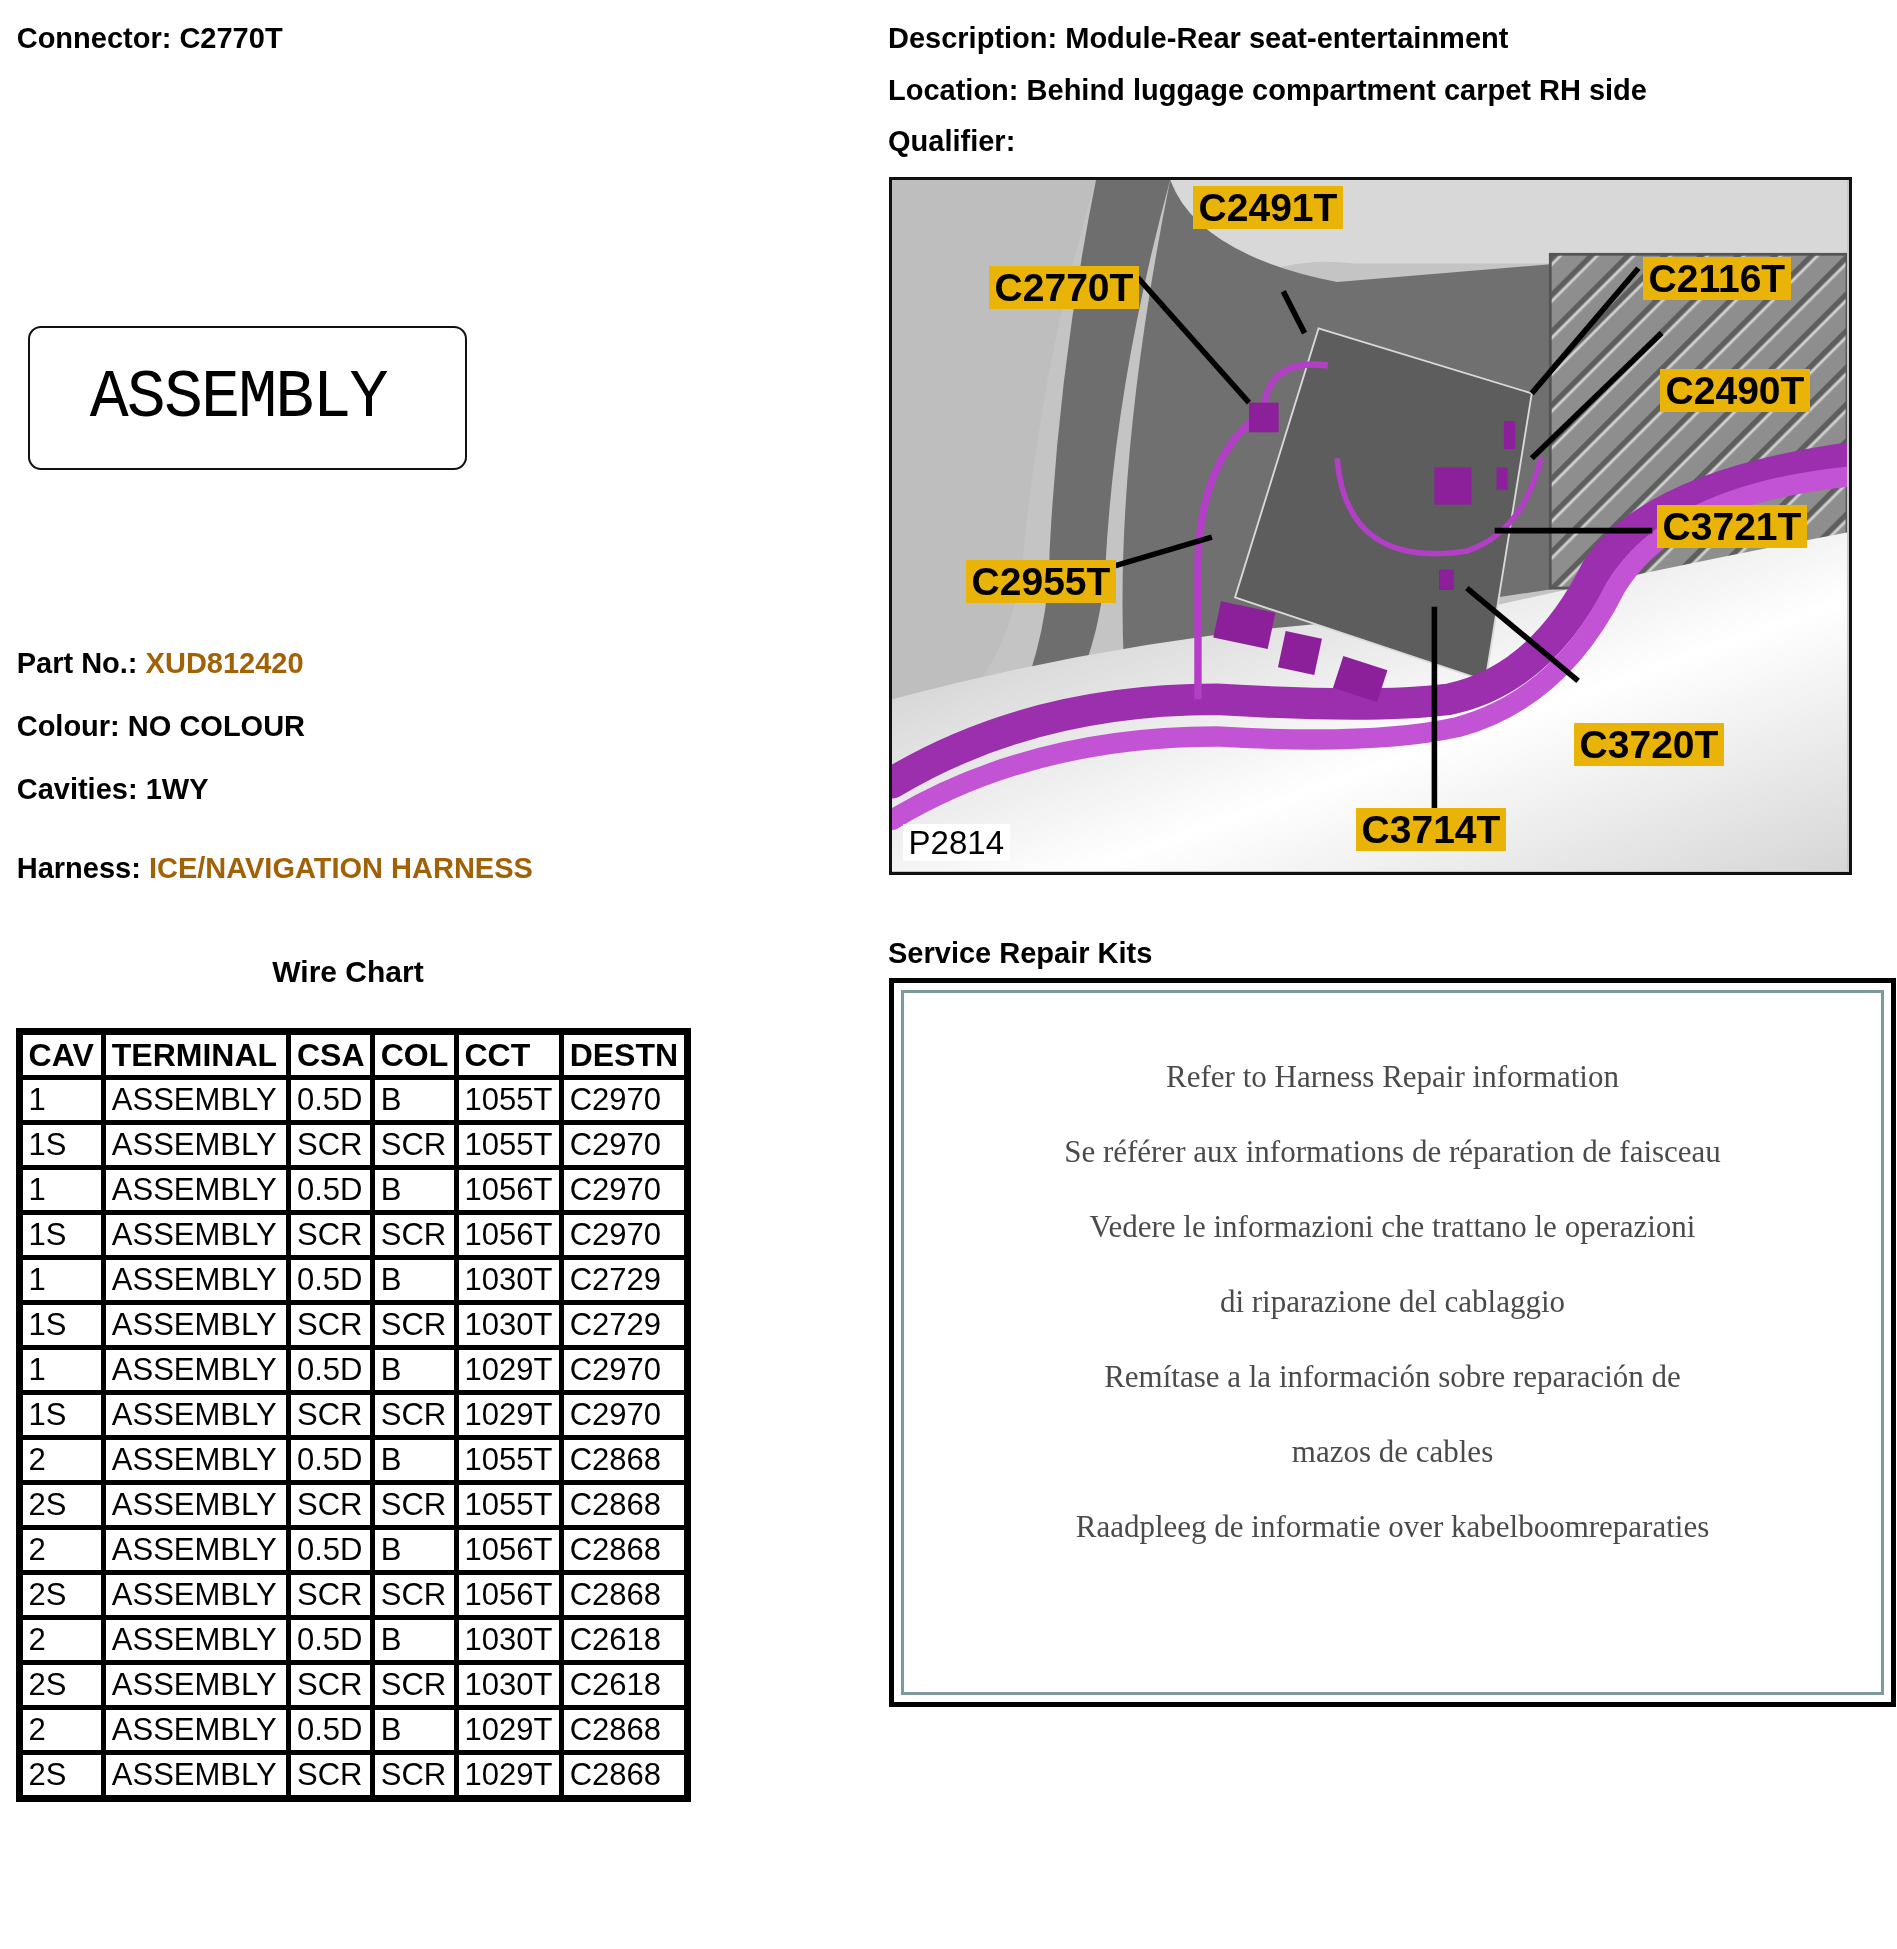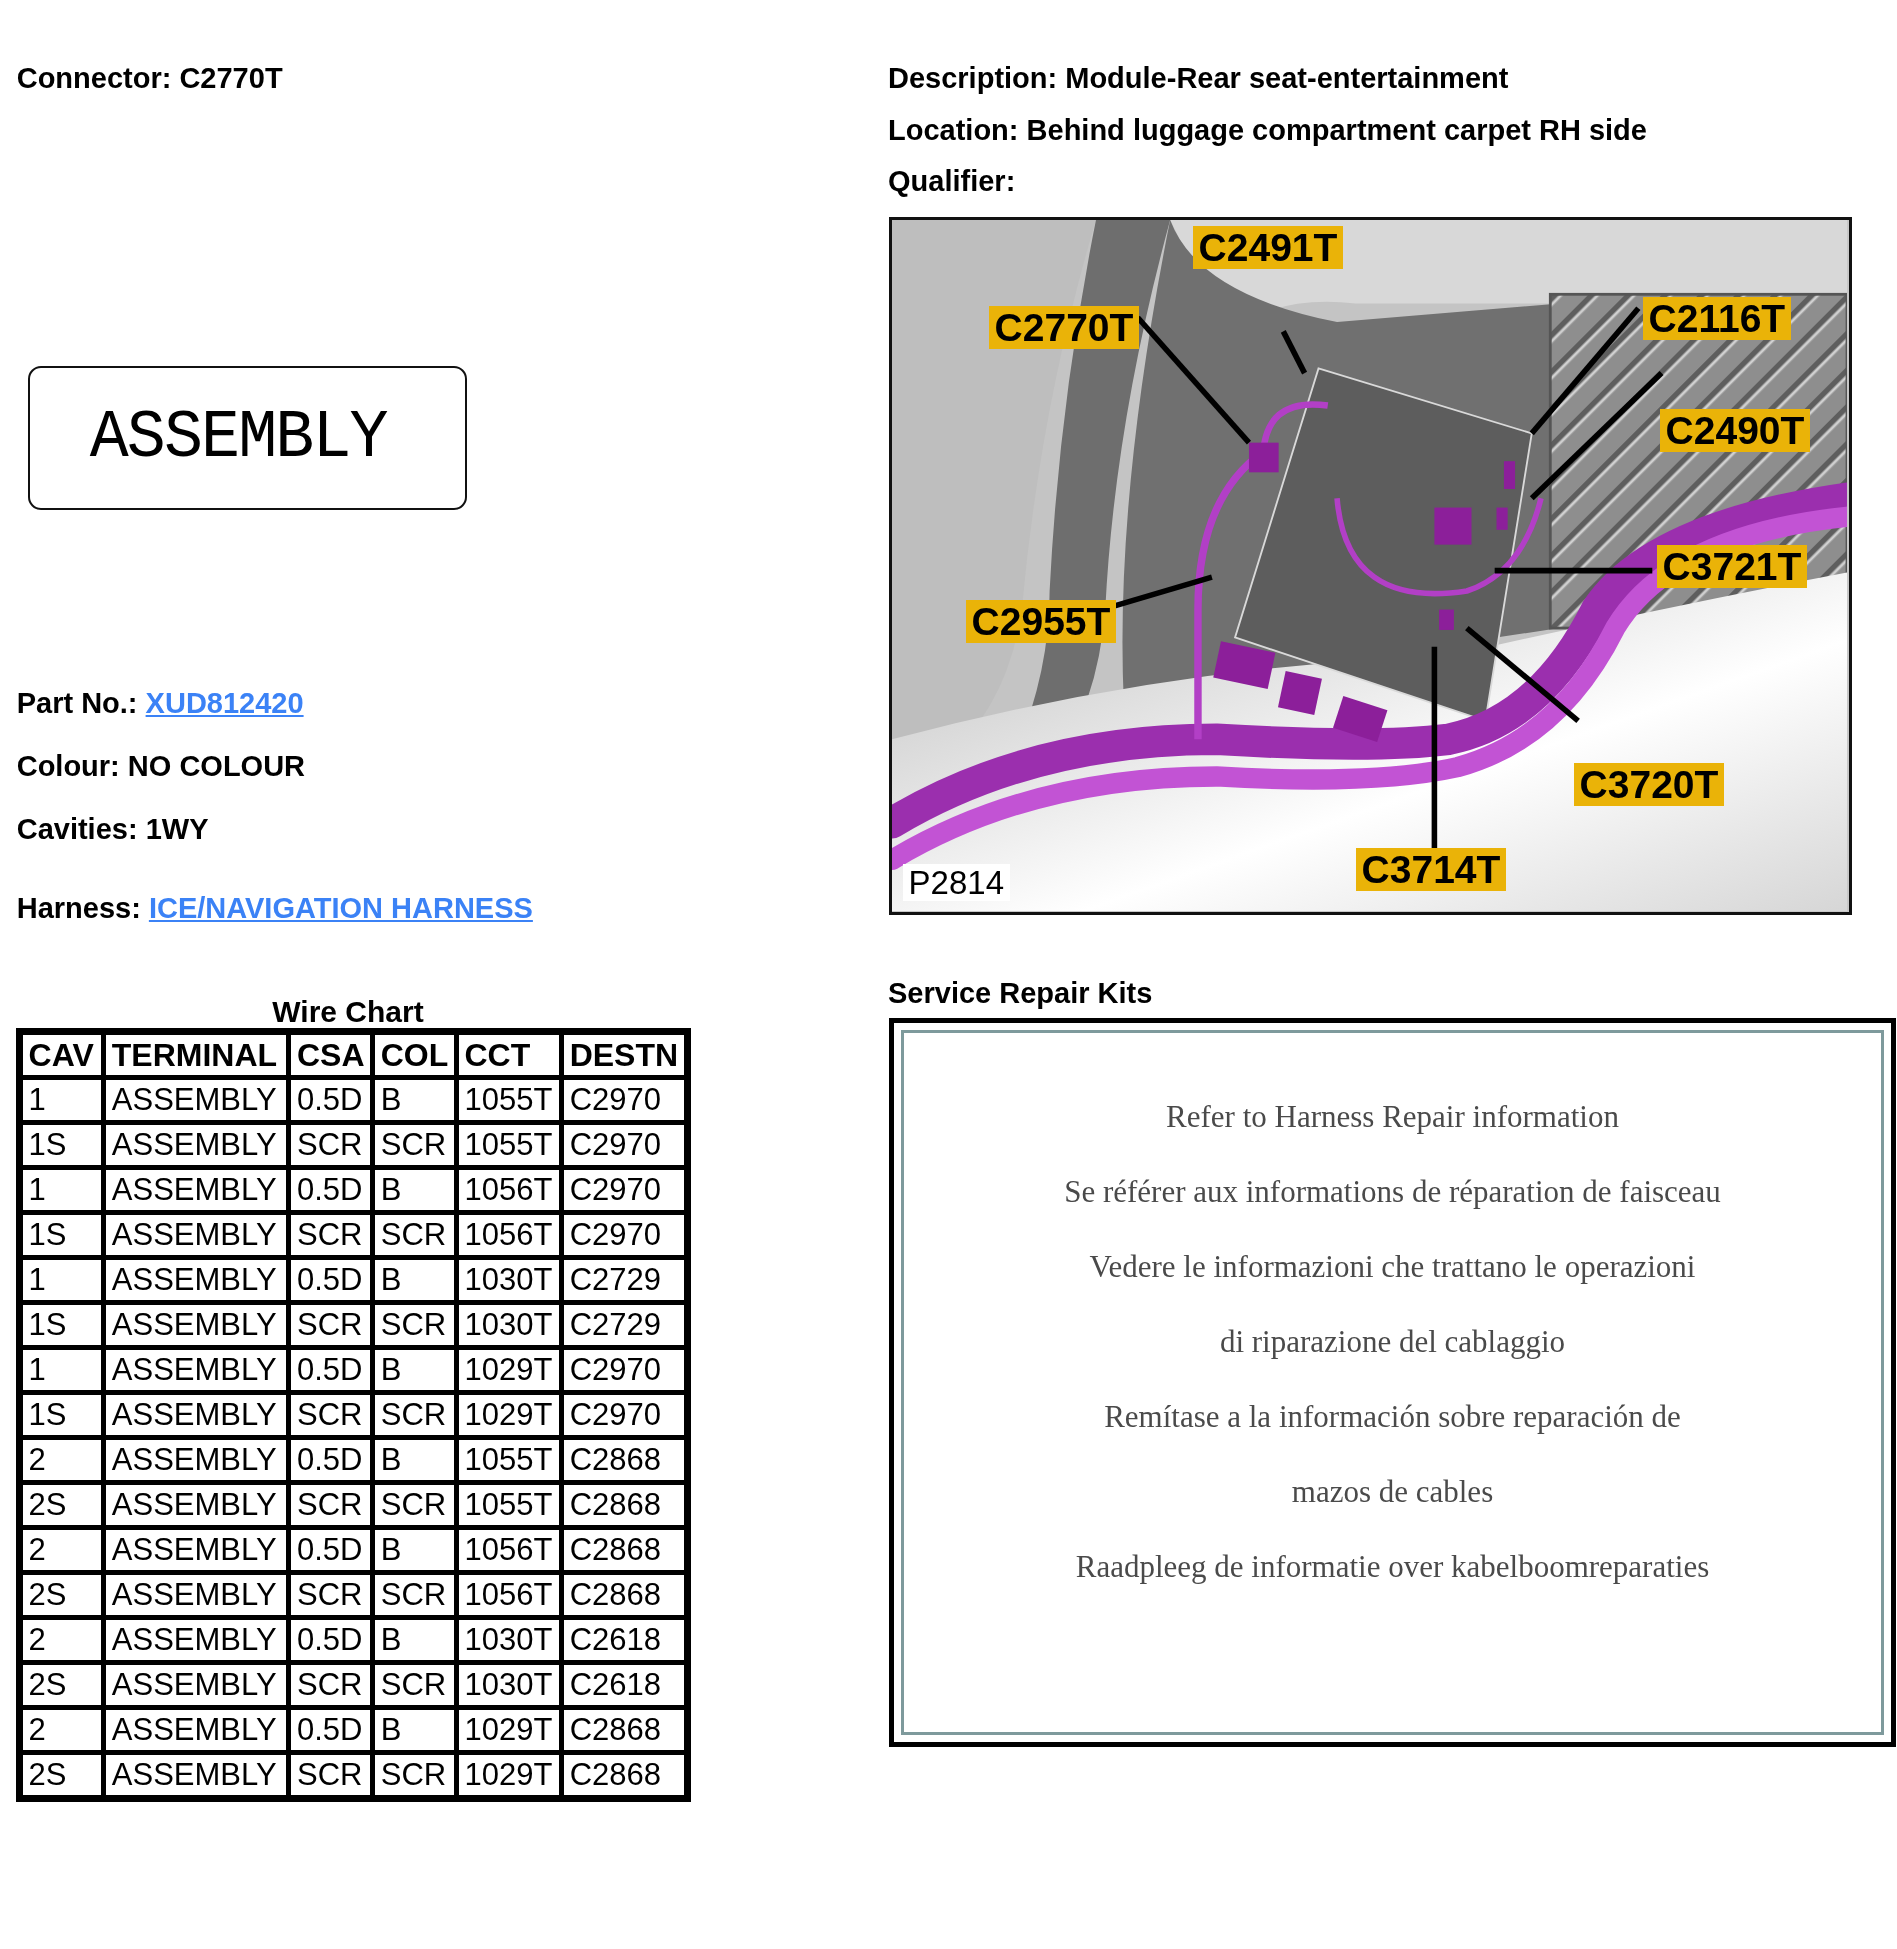--- a/index.html
+++ b/index.html
@@ -1,20 +1,20 @@
 <!DOCTYPE html>
 <html style="font-size:15px"><head>
 <meta charset="utf-8">
 <style>
   html, body { margin:0; padding:0; background:#ffffff; }
   body { width:1898px; height:1950px; position:relative; overflow:hidden;
          font-family:"Liberation Sans", "DejaVu Sans", sans-serif; color:#000; }
-  .abs { position:absolute;margin-top:40px; }
+  .abs { position:absolute; }
   .lbl { font-weight:bold; font-size:29px; white-space:nowrap; }
-  .green { color:#3b82f6;text-decoration:underline; }
+  .green { color:#a16207; }
   
   .asm-box { left:28px; top:326px; width:439px; height:144px; border:2.8px solid #111;
              border-radius:13px; box-sizing:border-box; display:flex; align-items:center; justify-content:center; }
   .asm-text { font-family:"Liberation Mono", "DejaVu Sans Mono", monospace; font-size:65px;
               letter-spacing:-1.9px; transform:scaleY(1.05); margin-left:-18.6px; }
   
   .wc-title { left:16px; width:664px; top:955px; text-align:center; font-weight:bold; font-size:30px; }
   table.wc { position:absolute; left:16px; top:1028px; border-collapse:collapse;
              border:7.4px solid #000;padding-left:16px; }
   table.wc td, table.wc th { border:5.6px solid #000; height:40px; padding:0 5.6px; font-size:31px;

